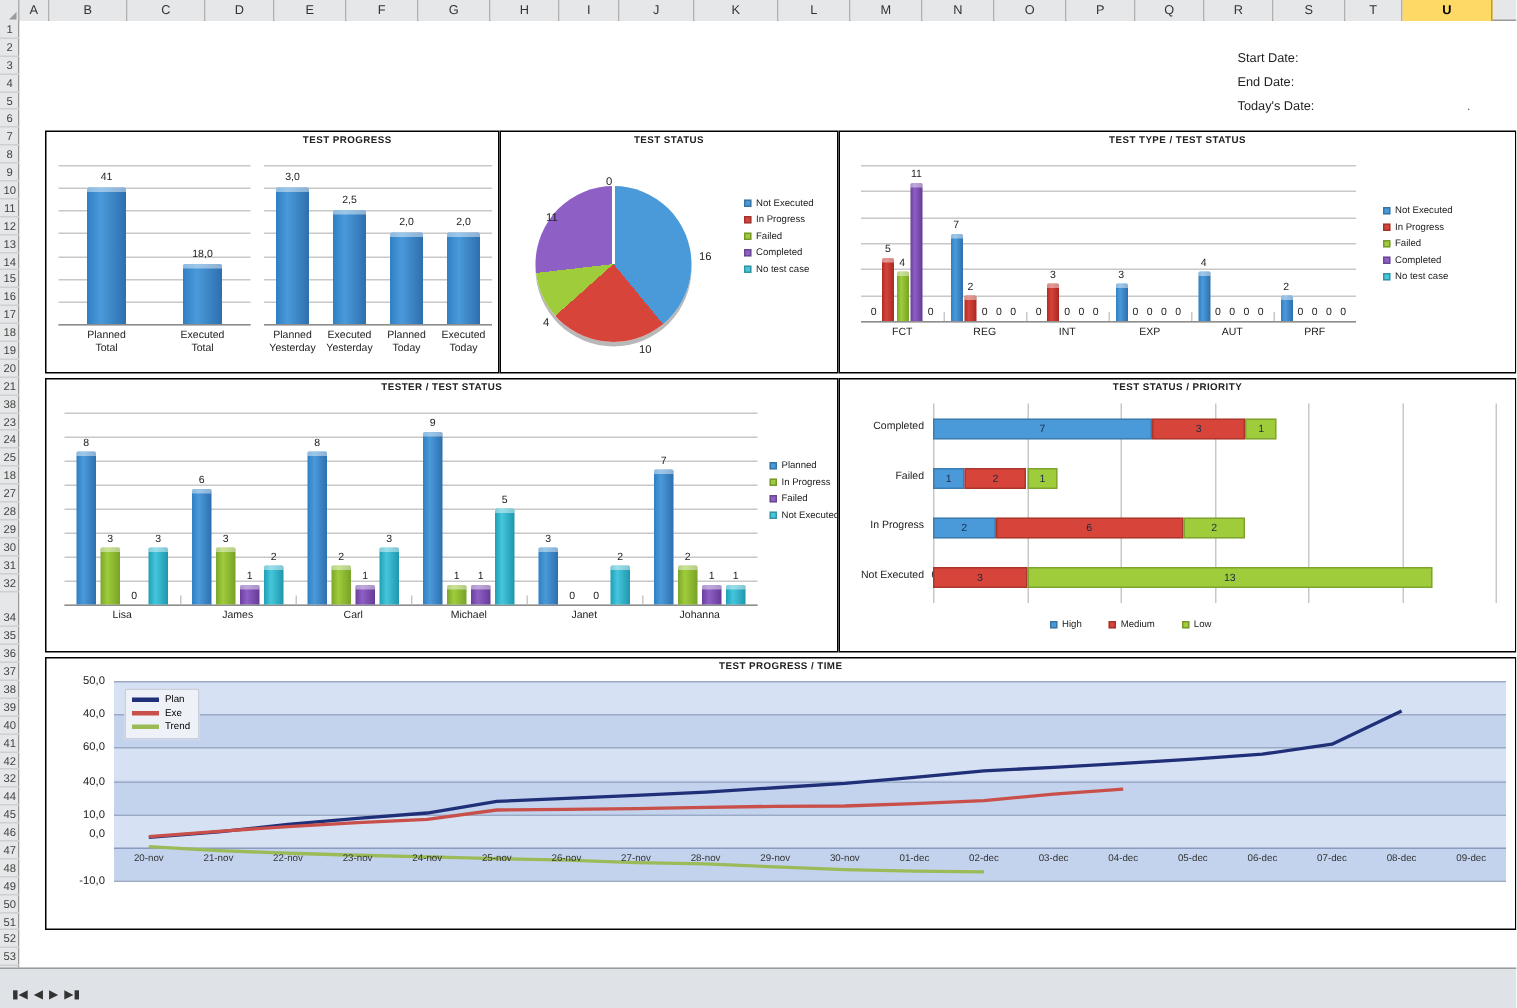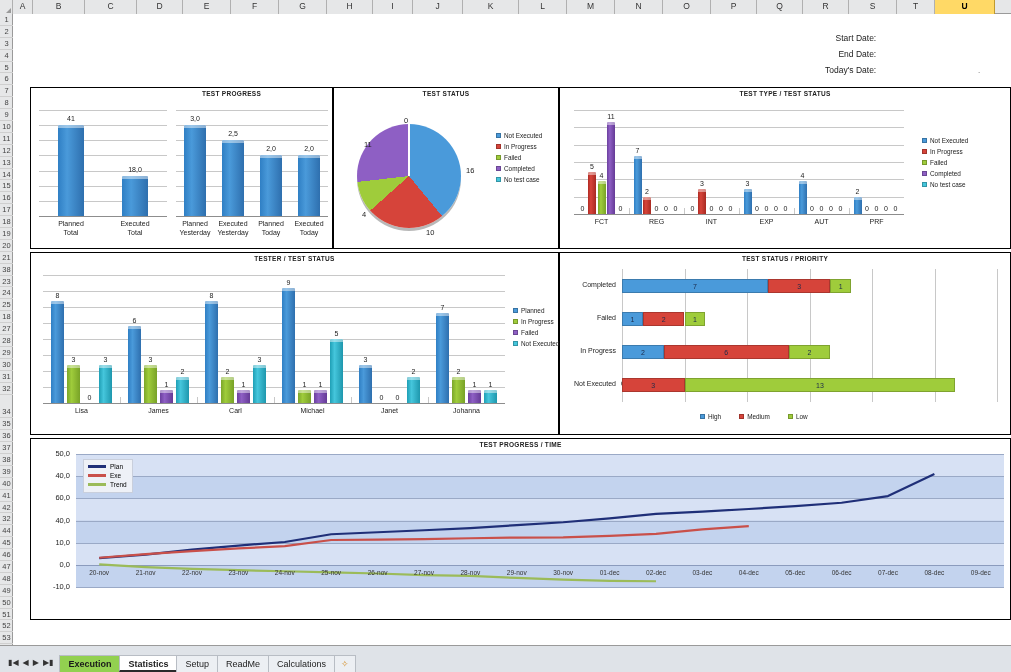--- a/index.html
+++ b/index.html
@@ -49,21 +49,21 @@
     background:#fff; overflow:hidden;
   }
 
   
   .title {
     position:absolute; left:330px; top:18px; width:380px;
     text-align:center; font-size:17px; font-weight:bold; color:#111;
     font-family:"DejaVu Sans", sans-serif; letter-spacing:.4px;
   }
   .dates { position:absolute; left:812px; top:16px; font-size:8.5px; color:#222; }
-  .dates div { line-height:16px;text-align:right; }
+  .dates div { line-height:16px; }
   .tiny-mark { position:absolute; left:965px; top:52px; font-size:8px; color:#555; }
 
   
   .panel { position:absolute; border:1px solid #000; background:#fff; }
   .panel-title {
     position:absolute; left:0; right:0; top:2px; text-align:center;
     font-size:6.5px; font-weight:bold; color:#222; letter-spacing:.3px;
   }
 
   
@@ -673,21 +673,21 @@
             <polyline points="23.2,103.74000000000001 69.6,100.19333333333333 116,97.09 162.39999999999998,94.42999999999999 208.79999999999998,92.21333333333334 255.2,86.00666666666667 301.59999999999997,85.56333333333333 348,85.11999999999999 394.4,84.23333333333333 440.79999999999995,83.56833333333333 487.2,83.34666666666668 533.6,81.795 580,79.8 626.4,75.36666666666666 672.8000000000001,72.04166666666667" fill="none" stroke="#c9504a" stroke-width="2.2" stroke-linejoin="round"></polyline>
             <polyline points="23.2,110.39000000000001 69.6,113.05 116,114.82333333333332 162.39999999999998,116.15333333333332 208.79999999999998,117.26166666666667 255.2,118.37 301.59999999999997,119.47833333333332 348,121.03 394.4,121.91666666666666 440.79999999999995,123.91166666666666 487.2,125.68499999999999 533.6,126.79333333333334 580,127.23666666666666" fill="none" stroke="#9bbb59" stroke-width="2.2" stroke-linejoin="round"></polyline>
           </svg>
         </div>
       <div id="lcAxis">
           <div class="ylab" style="left: 15px; top: 10px;">50,0</div>
           <div class="ylab" style="left: 15px; top: 32.1667px;">40,0</div>
           <div class="ylab" style="left: 15px; top: 54.3333px;">60,0</div>
           <div class="ylab" style="left: 15px; top: 76.5px;">40,0</div>
           <div class="ylab" style="left: 15px; top: 98.6667px;">10,0</div>
-          <div class="ylab" style="left: 15px; top: 121px;">0,0</div>
+          <div class="ylab" style="left: 15px; top: 112px;">0,0</div>
           <div class="ylab" style="left: 15px; top: 143px;">-10,0</div>
           <div class="xlab" style="left: 44.2px; width: 48px; top: 129.833px;">20-nov</div>
           <div class="xlab" style="left: 90.6px; width: 48px; top: 129.833px;">21-nov</div>
           <div class="xlab" style="left: 137px; width: 48px; top: 129.833px;">22-nov</div>
           <div class="xlab" style="left: 183.4px; width: 48px; top: 129.833px;">23-nov</div>
           <div class="xlab" style="left: 229.8px; width: 48px; top: 129.833px;">24-nov</div>
           <div class="xlab" style="left: 276.2px; width: 48px; top: 129.833px;">25-nov</div>
           <div class="xlab" style="left: 322.6px; width: 48px; top: 129.833px;">26-nov</div>
           <div class="xlab" style="left: 369px; width: 48px; top: 129.833px;">27-nov</div>
           <div class="xlab" style="left: 415.4px; width: 48px; top: 129.833px;">28-nov</div>
@@ -721,23 +721,15 @@
 
   </div>
 
   <div class="tabbar">
     <div class="navbtns">
       <span>▮◀</span>
       <span>◀</span>
       <span>▶</span>
       <span>▶▮</span>
     </div>
-    <div id="tabs" style="display:flex; align-items:flex-end;">
-        <div class="tab green">Execution</div>
-        <div class="tab active">Statistics</div>
-        <div class="tab">Setup</div>
-        <div class="tab">ReadMe</div>
-        <div class="tab">Calculations</div>
-        <div class="tab newsheet"><span style="color:#d58f2a;">✧</span></div>
-      </div>
   </div>
 
 </div>
 
 </body></html>

